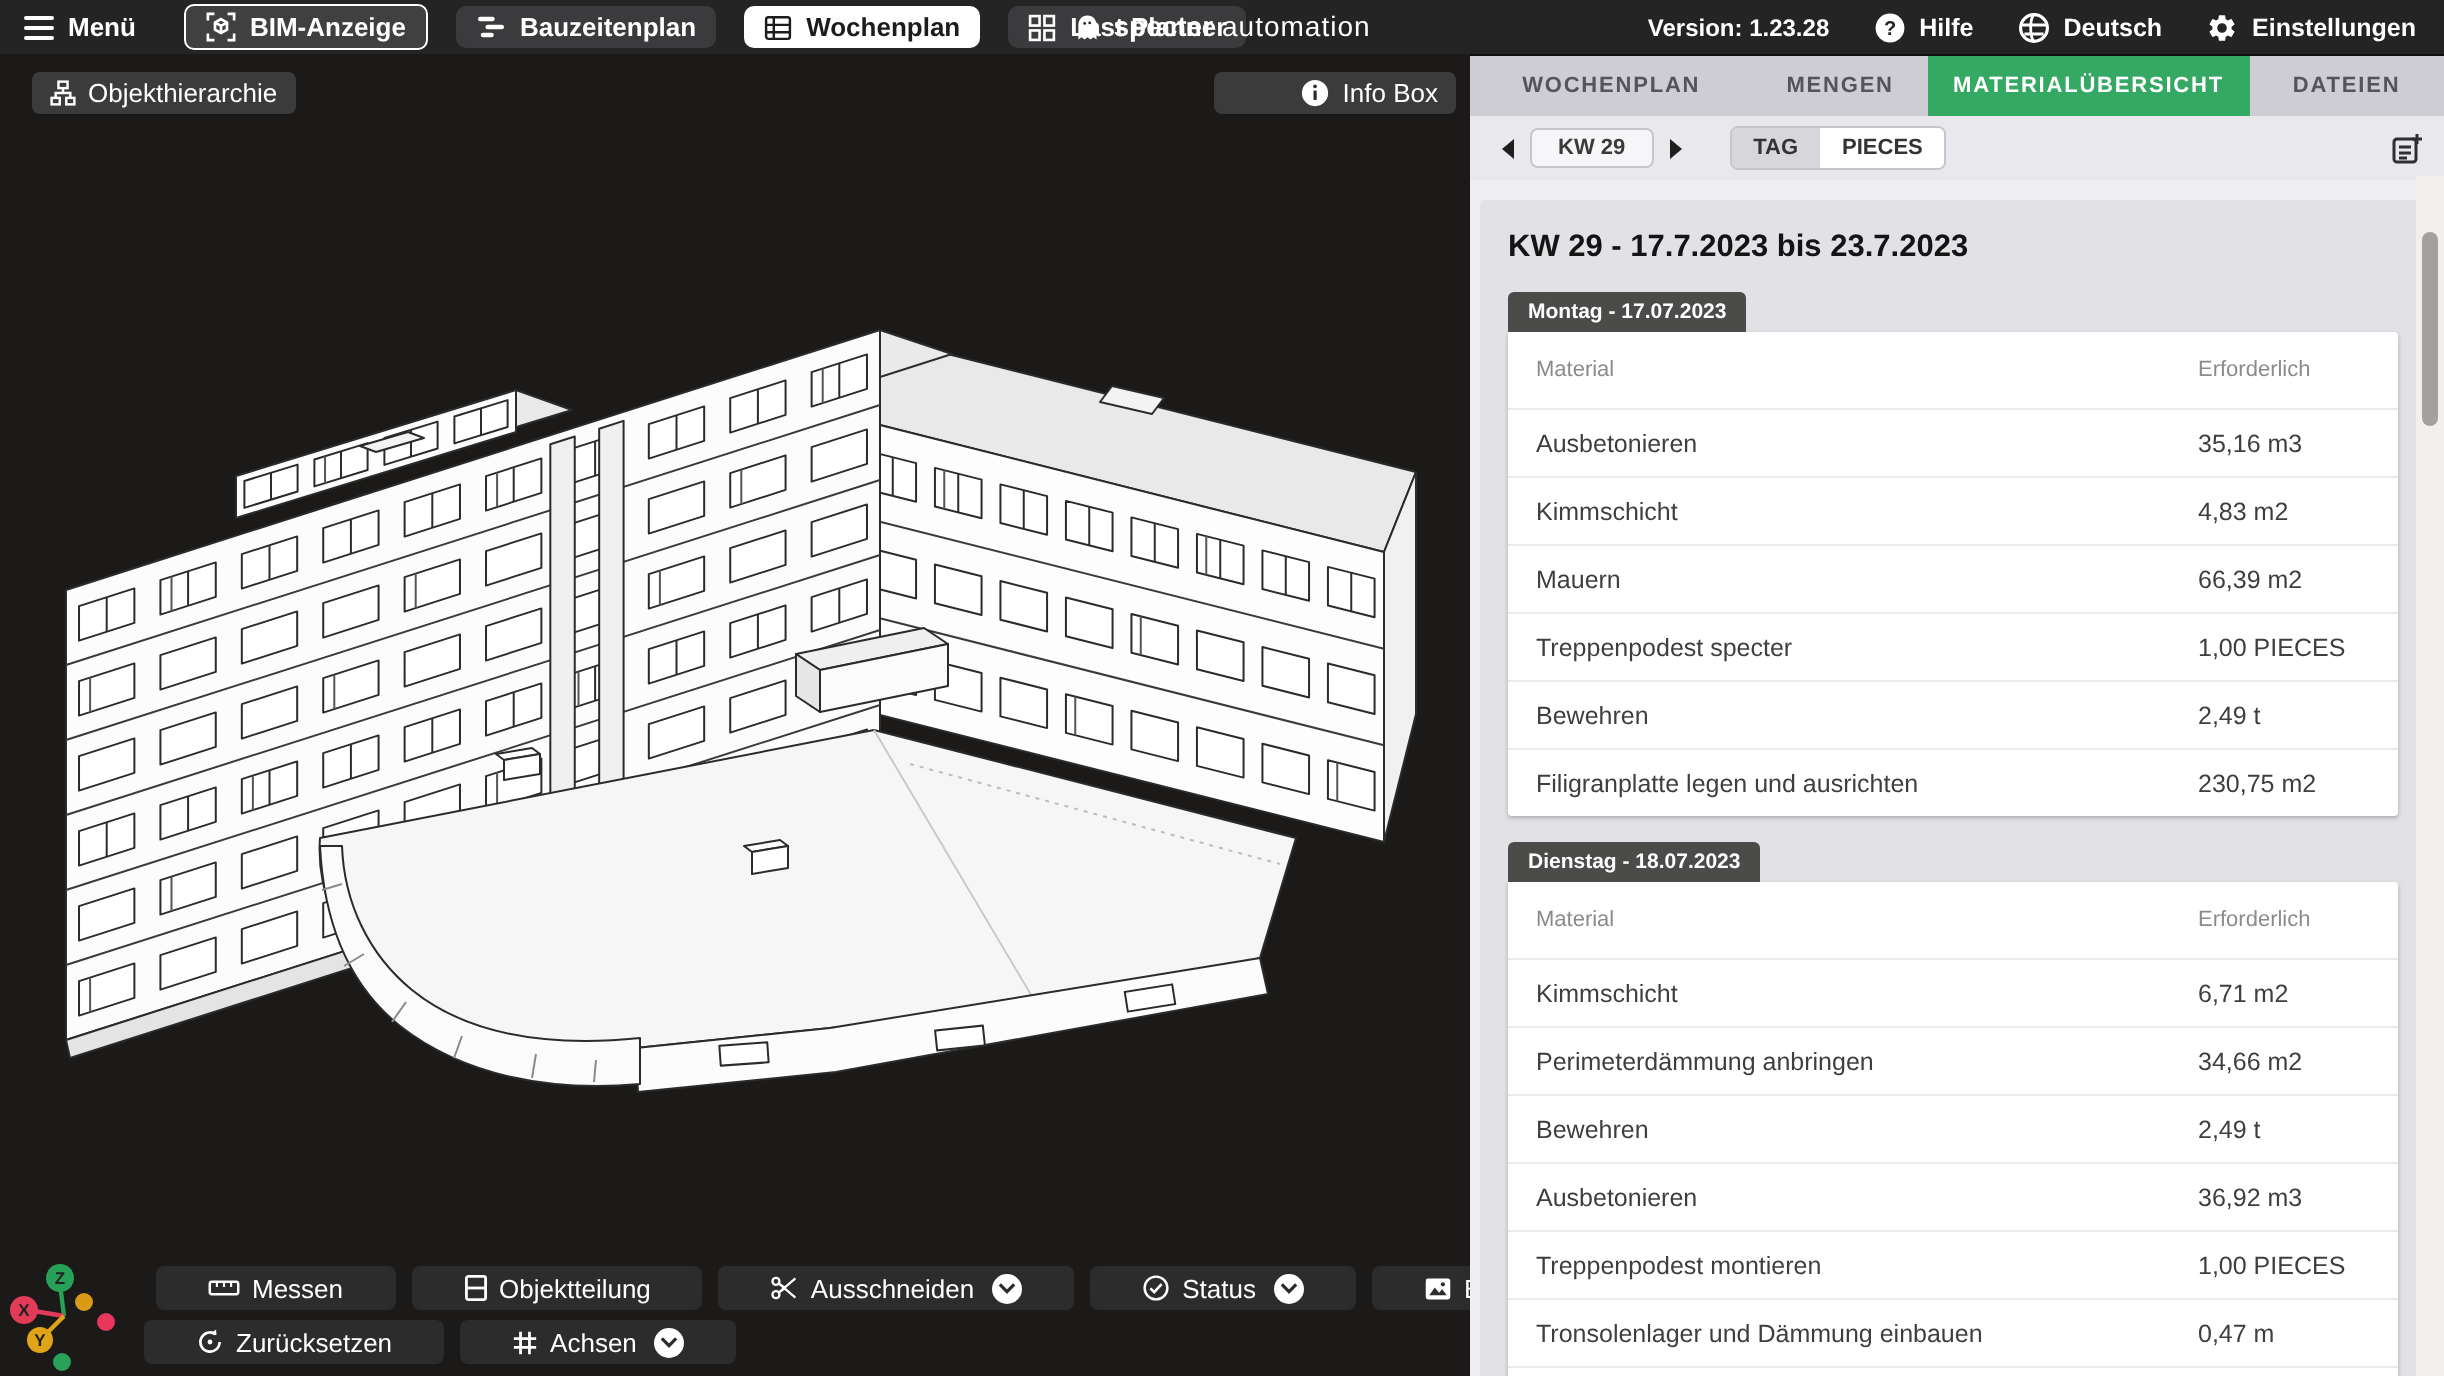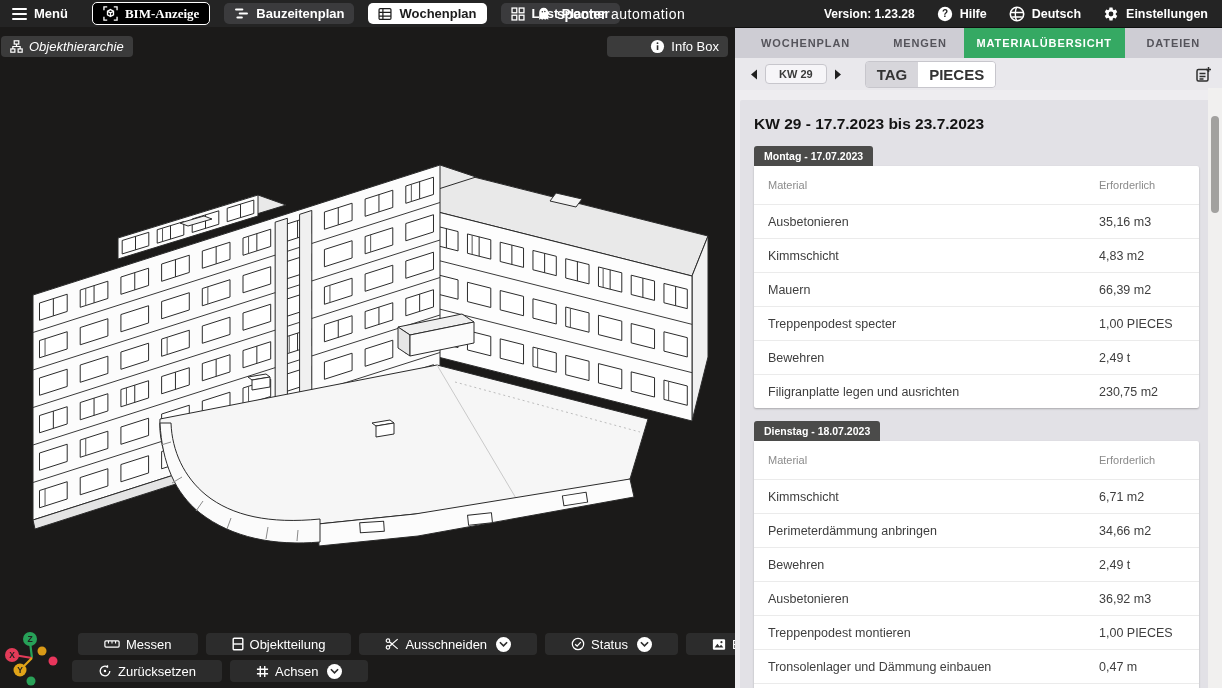--- a/index.html
+++ b/index.html
@@ -10,35 +10,35 @@
   svg{display:block;}
 
   
   #topbar{position:absolute;left:0;top:0;width:1222px;height:27px;background:#242424;
           display:flex;align-items:center;color:#fff;}
   #menu-group{display:flex;align-items:center;gap:7px;margin-left:12px;cursor:pointer;}
   #menu-group span{font-size:13px;font-weight:700;}
   #top-nav{display:flex;align-items:center;gap:14px;margin-left:24px;}
   .navbtn{display:flex;align-items:center;gap:7px;height:21px;padding:0 10px;border-radius:5px;
           background:#3b3b3d;color:#fff;font-size:13px;font-weight:700;cursor:pointer;white-space:nowrap;}
-  .navbtn.outlined{background:#000000;border:1.5px solid #fff;font-family:Liberation Serif, serif;}
+  .navbtn.outlined{background:#404040;border:1.5px solid #fff;}
   .navbtn.selected{background:#fff;color:#1c1c1c;}
   #brand{position:absolute;left:50%;transform:translateX(-50%);display:flex;align-items:center;gap:6px;}
   #brand .b{font-weight:700;font-size:14px;}
   #brand .l{font-weight:300;font-size:14px;letter-spacing:.5px;}
   #topbar-right{margin-left:auto;display:flex;align-items:center;gap:22px;margin-right:14px;}
   #version{font-size:12px;font-weight:700;}
   .tb-item{display:flex;align-items:center;gap:7px;font-size:12.5px;font-weight:700;cursor:pointer;}
 
   
   #viewport{position:absolute;left:0;top:27px;width:735px;height:661px;background:#1b1a19;overflow:hidden;}
   .overlay-btn{position:absolute;top:9px;height:21px;display:flex;align-items:center;gap:6px;
                background:rgba(62,62,62,.92);color:#fff;border-radius:4px;padding:0 9px;
                font-size:13px;cursor:pointer;z-index:5;}
-  #btn-objekthierarchie{left:1px;font-style:italic;}
+  #btn-objekthierarchie{left:16px;}
   #btn-infobox{right:7px;padding-left:43px;}
   #vp-toolbar-row1,#vp-toolbar-row2{position:absolute;display:flex;gap:8px;z-index:5;}
   #vp-toolbar-row1{left:78px;top:606px;}
   #vp-toolbar-row2{left:72px;top:633px;}
   .toolbtn{display:flex;align-items:center;gap:6px;height:22px;padding:0 26px;border-radius:4px;
            background:rgba(45,45,45,.95);color:#fff;font-size:13px;cursor:pointer;white-space:nowrap;}
   .toolbtn .dd{width:15px;height:15px;border-radius:50%;background:#fff;display:flex;
                align-items:center;justify-content:center;margin-left:3px;}
   #gizmo{position:absolute;left:2px;top:591px;z-index:5;}
 
@@ -46,21 +46,21 @@
   #panel{position:absolute;left:735px;top:28px;width:487px;height:660px;background:#eeedf0;}
   #tabbar{display:flex;height:30px;background:#cecdd4;}
   .tab{display:flex;align-items:center;justify-content:center;font-size:11px;font-weight:700;
        letter-spacing:.9px;color:#55545b;cursor:pointer;}
   .tab.active{background:#35a963;color:#fff;}
   #kwbar{height:32px;background:#e9e8ec;display:flex;align-items:center;padding:0 10px;position:relative;}
   .arrowbtn{width:16px;height:16px;display:flex;align-items:center;justify-content:center;cursor:pointer;color:#222;}
   #kw-label{margin:0 4px;background:#f6f5f8;border:1px solid #c7c6cc;border-radius:4px;
             padding:3px 13px;font-size:11px;font-weight:700;color:#3a3a3a;cursor:pointer;}
   #toggle{display:flex;margin-left:18px;border:1px solid #c7c6cc;border-radius:4px;overflow:hidden;}
-  .seg{padding:4px 11px;font-size:15px;font-weight:700;color:#333;cursor:pointer;background:#d7d6db;text-align:right;}
+  .seg{padding:4px 11px;font-size:11px;font-weight:700;color:#333;cursor:pointer;background:#d7d6db;text-align:right;}
   .seg.selected{background:#fff;}
   #postadd{position:absolute;right:10px;top:8px;cursor:pointer;color:#2f2f2f;}
   #panel-content{position:relative;height:598px;overflow:hidden;}
   #card{margin:10px 9px 0 5px;background:#e2e1e6;border-radius:2px;padding:15px 14px 18px 14px;}
   #card-title{font-size:15.5px;font-weight:700;color:#141414;}
   .day{margin-top:13px;}
   .day-badge{display:inline-block;background:#4b4b4a;color:#fff;font-size:10.5px;font-weight:700;
              padding:4px 10px;border-radius:3px 3px 0 0;}
   .day-table{background:#fff;border-radius:0 2px 2px 2px;box-shadow:0 1px 2px rgba(0,0,0,.25);}
   .thead,.trow{display:flex;align-items:center;padding:0 14px;}

